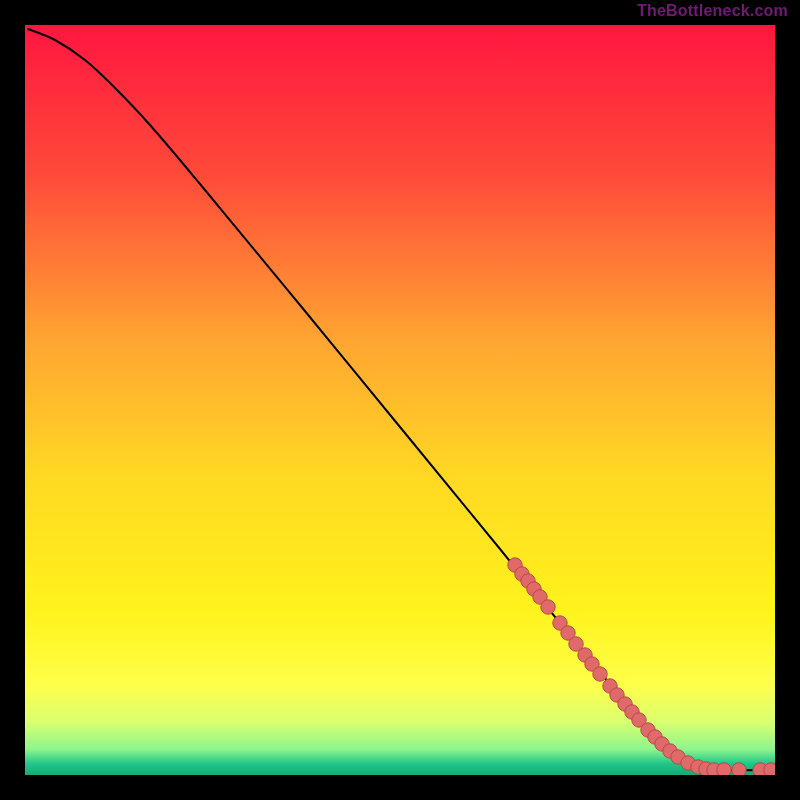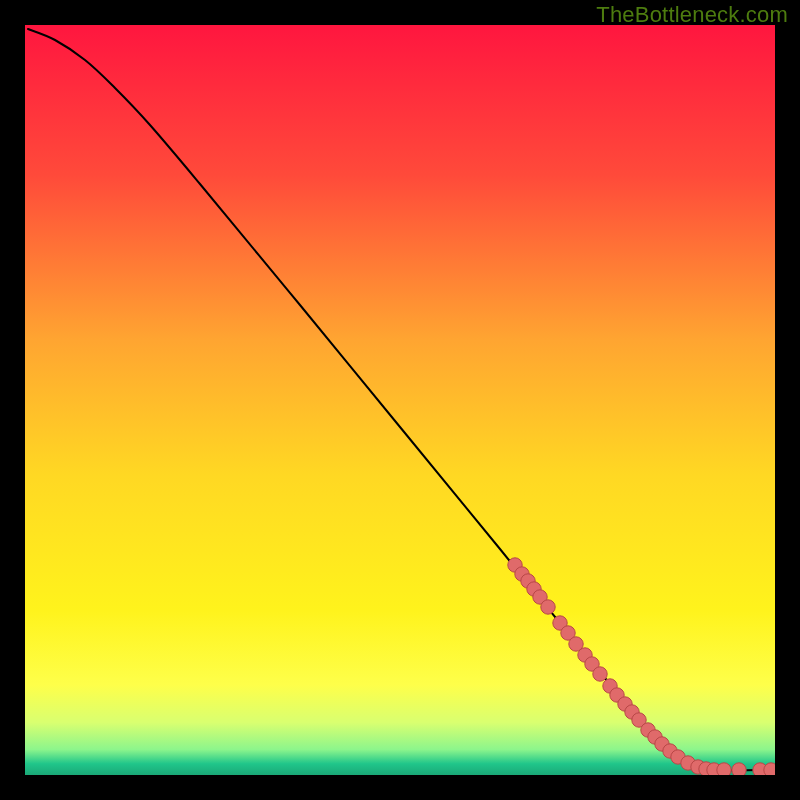--- a/index.html
+++ b/index.html
@@ -10,23 +10,23 @@
   }
   .wrap {
     width: 800px;
     height: 800px;
     position: relative;
   }
   .watermark {
     position: absolute;
     top: 2px;
     right: 12px;
-    color: #4d7c0f;
-    font-size: 22px;
-    font-weight: 400;
+    color: #701a75;
+    font-size: 16px;
+    font-weight: 700;
     letter-spacing: 0.2px;
     z-index: 3;
   }
   svg {
     position: absolute;
     top: 0;
     left: 0;
     width: 800px;
     height: 800px;
     display: block;

